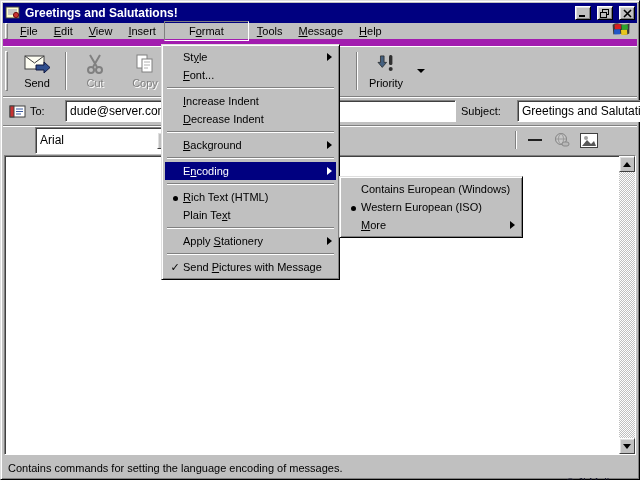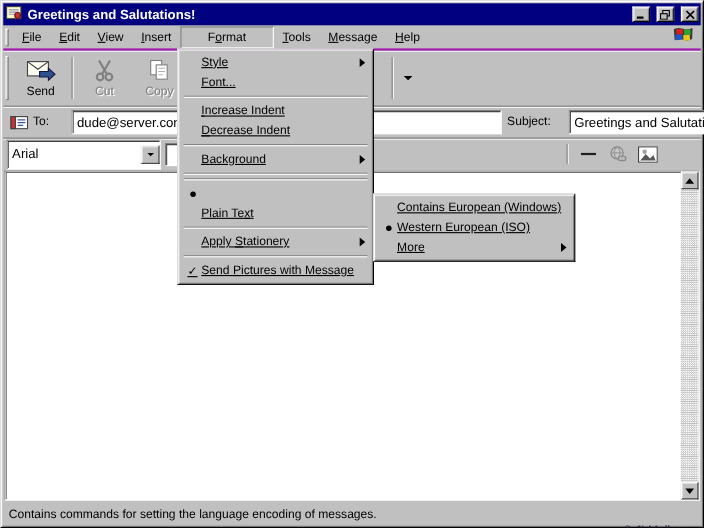--- a/index.html
+++ b/index.html
@@ -16,21 +16,21 @@
     padding:0 2px; gap:4px; flex:0 0 auto; }
   .titlebar .title { font-weight:bold; font-size:12px; flex:1;
     white-space:nowrap; overflow:hidden; }
   .tb-btn { width:16px; height:14px; background:#c0c0c0; margin-left:2px;
     border:1px solid; border-color:#fff #000 #000 #fff;
     box-shadow: inset 1px 1px 0 #dfdfdf, inset -1px -1px 0 #808080;
     display:flex; align-items:center; justify-content:center; }
 
   
   .menubar { height:23px; display:flex; align-items:center; flex:0 0 auto;
-    border-bottom:2px solid #a21caf; box-shadow:0 1px 0 #fff; position:relative; }
+    border-bottom:7px solid #a21caf; box-shadow:0 1px 0 #fff; position:relative; }
   .grip { width:3px; height:16px; border:1px solid; border-color:#fff #808080 #808080 #fff; margin:0 4px 0 2px; }
   .menu-item { padding:4px 8px; cursor:default; }
   .menu-item.open { border:1px solid; border-color:#808080 #fff #fff #808080; padding:3px 24px; }
   .winlogo { margin-left:auto; margin-right:4px; }
 
   
   .toolbar { height:51px; display:flex; align-items:stretch; padding:2px 0;
     border-bottom:1px solid #808080; box-shadow:0 1px 0 #fff; flex:0 0 auto; }
   .tool-btn { width:50px; display:flex; flex-direction:column; align-items:center;
     justify-content:center; gap:2px; }
@@ -47,21 +47,21 @@
   .hlabel { width:56px; display:flex; align-items:center; gap:4px; flex:0 0 auto; }
   .field { flex:1; height:22px; background:#fff; border:1px solid #808080;
     border-right-color:#fff; border-bottom-color:#fff;
     box-shadow: inset 1px 1px 0 #404040; padding:2px 4px; font-size:12px; outline:none;
     font-family:"Liberation Sans", sans-serif; }
 
   
   .fontbar { height:28px; display:flex; align-items:center; padding:0 3px; gap:4px; flex:0 0 auto; }
   .combo { width:140px; height:27px; background:#fff; border:1px solid #808080;
     border-right-color:#fff; border-bottom-color:#fff; box-shadow: inset 1px 1px 0 #404040;
-    display:flex; align-items:center; padding-left:4px; font-size:12px; }
+    display:flex; align-items:center; padding-left:4px; font-size:12px;margin-left:29px; }
   .combo .arrowbtn { margin-left:auto; width:17px; height:17px; background:#c0c0c0;
     border:1px solid; border-color:#fff #404040 #404040 #fff;
     box-shadow: inset 1px 1px 0 #dfdfdf; display:flex; align-items:center; justify-content:center; }
   .size-combo { width:56px; height:21px; background:#fff; border:1px solid #808080;
     border-right-color:#fff; border-bottom-color:#fff; box-shadow: inset 1px 1px 0 #404040; }
   .fmt-right { margin-left:auto; margin-right:34px; display:flex; align-items:center; gap:5px; }
   .fmt-btn { width:22px; height:20px; display:flex; align-items:center; justify-content:center; }
   .small-arrow { width:0; height:0; border-left:3px solid transparent; border-right:3px solid transparent;
     border-top:3px solid #000; }
 
@@ -82,21 +82,21 @@
   
   .statusbar { height:21px; display:flex; align-items:center; padding:2px 18px 0 5px; flex:0 0 auto; }
   .statusbar .credit { margin-left:auto; color:#1a1a2e;margin-top:28px; }
 
   
   .menu { position:absolute; background:#c0c0c0; z-index:20; padding:3px;
     border:1px solid; border-color:#dfdfdf #000 #000 #dfdfdf;
     box-shadow: inset 1px 1px 0 #fff, inset -1px -1px 0 #808080; }
   #format-menu { left:161px; top:44px; width:179px; }
   #encoding-menu { left:339px; top:176px; width:184px; }
-  .mi { height:18px; display:flex; align-items:center; padding:0 2px 0 2px; white-space:nowrap;text-decoration:underline; }
+  .mi { height:18px; display:flex; align-items:center; padding:0 2px 0 2px; white-space:nowrap; }
   .mi .gut { width:16px; flex:0 0 auto; text-align:center; }
   .mi .lbl { flex:1; }
   .mi .subarrow { width:0; height:0; border-left:5px solid currentColor;
     border-top:4px solid transparent; border-bottom:4px solid transparent; margin-right:2px; }
   .mi.hl { background:#000080; color:#fff; }
   .msep { height:0; border-top:1px solid #808080; border-bottom:1px solid #fff; margin:3px 2px; }
   .bullet { width:5px; height:5px; border-radius:50%; background:#000; display:inline-block; }
   .checkmark { font-size:11px; }
 </style>
 </head>
@@ -175,20 +175,28 @@
     </div>
     <div class="tool-btn disabled">
       <svg width="22" height="22" viewBox="0 0 22 22">
         <rect x="3" y="2" width="10" height="13" fill="#fff" stroke="#808080"></rect>
         <rect x="8" y="6" width="10" height="13" fill="#fff" stroke="#808080"></rect>
         <path d="M10 9h6 M10 12h6 M10 15h4" stroke="#b0b0b0"></path>
       </svg>
       <span class="lbl">Copy</span>
     </div>
     <span class="tool-sep" style="margin-left:186px;"></span>
+    <div class="tool-btn">
+      <svg width="24" height="22" viewBox="0 0 24 22">
+        <path d="M7 3 v9 h-3.5 l6 7 6 -7 H12 v-9 Z" fill="#44607f" stroke="#222" transform="scale(0.72) translate(2,1)"></path>
+        <rect x="15" y="2" width="3.4" height="10" rx="1.5" fill="#303030"></rect>
+        <circle cx="16.7" cy="16" r="2" fill="#303030"></circle>
+      </svg>
+      <span class="lbl">Priority</span>
+    </div>
     <span class="drop-arrow"></span>
   </div>
 
   <div class="headers">
     <div class="hrow">
       <span class="hlabel">
         <svg width="17" height="13" viewBox="0 0 17 13">
           <rect x="1" y="1" width="15" height="11" fill="#fff" stroke="#404040"></rect>
           <rect x="1" y="1" width="4" height="11" fill="#c83232" stroke="#404040"></rect>
           <path d="M7 4h7 M7 6.5h7 M7 9h5" stroke="#3a5aa0"></path>
@@ -285,23 +293,29 @@
     <span class="gut"></span>
       <span class="lbl"><u>D</u>ecrease Indent</span>
   </div>
   <div class="msep"></div>
   <div class="mi">
     <span class="gut"></span>
       <span class="lbl"><u>B</u>ackground</span>
       <span class="subarrow"></span>
   </div>
   <div class="msep"></div>
+  <div class="mi hl">
+    <span class="gut"></span>
+      <span class="lbl">E<u>n</u>coding</span>
+      <span class="subarrow"></span>
+  </div>
   <div class="msep"></div>
   <div class="mi">
     <span class="gut"><span class="bullet"></span></span>
+      <span class="lbl"><u>R</u>ich Text (HTML)</span>
   </div>
   <div class="mi">
     <span class="gut"></span>
       <span class="lbl">Plain Te<u>x</u>t</span>
   </div>
   <div class="msep"></div>
   <div class="mi">
     <span class="gut"></span>
       <span class="lbl">Apply <u>S</u>tationery</span>
       <span class="subarrow"></span>

